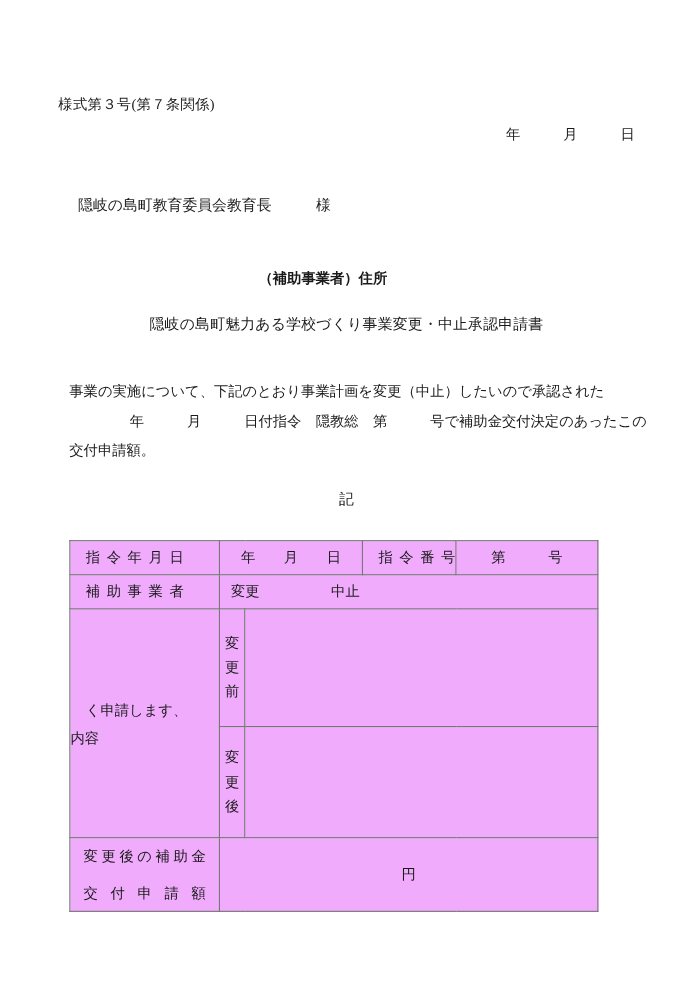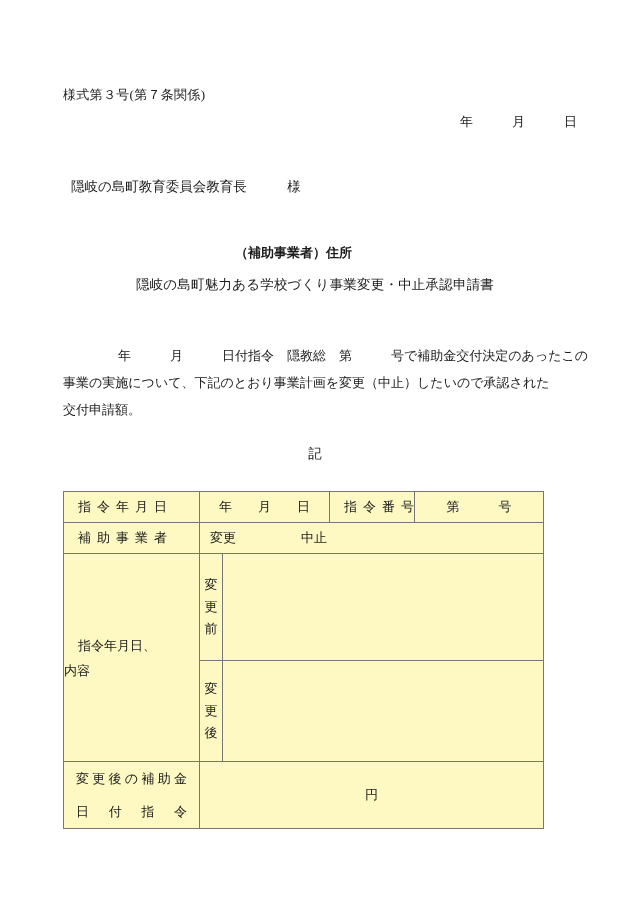--- a/index.html
+++ b/index.html
@@ -17,21 +17,21 @@
   }
   .page {
     position: absolute;
     inset: 0;
     background: #ffffff;
   }
 
   
   .form-no {
     position: absolute;
-    left: 63px;
+    left: 53px;
     top: 86px;
     font-size: 13px;
     letter-spacing: 0.3px;
     white-space: nowrap;
   }
   .date-line {
     position: absolute;
     left: 460px;
     top: 113px;
     font-size: 13px;
@@ -64,21 +64,21 @@
     display: inline-block;
     font-family: "DejaVu Sans", sans-serif;
     font-size: 12px;
   }
 
   
   .doc-title {
     position: absolute;
     left: 0;
     right: 0;
-    top: 276px;
+    top: 286px;
     text-align: center;
     font-size: 13.5px;
     letter-spacing: 0.2px;
   }
 
   
   .body-text {
     position: absolute;
     left: 63px;
     width: 505px;
@@ -111,21 +111,21 @@
     top: 491px;
     width: 480px;
     border-collapse: collapse;
     table-layout: fixed;
     font-size: 13px;
   }
   .form-table td {
     border: 1px solid #777;
     padding: 0;
     vertical-align: middle;
-    background: #fef9c3;
+    background: #f0abfc;
   }
   .cell-pad {
     padding: 6px 10px;
     white-space: pre;
   }
   .lbl-spread {
     display: block;
     padding: 6px 14px;
     letter-spacing: 6px;
     white-space: nowrap;
@@ -168,22 +168,22 @@
 
   <div class="addressee">隠岐の島町教育委員会教育長　　　様</div>
 
   <div class="applicant">
     <span>（補助事業者）住所</span>
   </div>
 
   <div class="doc-title">隠岐の島町魅力ある学校づくり事業変更・中止承認申請書</div>
 
   <div class="body-text">
+    <span class="ln">事業の実施について、下記のとおり事業計画を変更（中止）したいので承認された</span>
     <span class="ln indent">年　　　月　　　日付指令　隠教総　第　　　号で補助金交付決定のあったこの</span>
-    <span class="ln">事業の実施について、下記のとおり事業計画を変更（中止）したいので承認された</span>
     <span class="ln">交付申請額。</span>
   </div>
 
   <div class="ki-mark">記</div>
 
   <table class="form-table">
     <colgroup>
       <col style="width:136px">
       <col style="width:23px">
       <col style="width:107px">
@@ -210,21 +210,21 @@
         <td>
           <span class="lbl-spread">補助事業者</span>
         </td>
         <td colspan="4">
           <span class="cell-pad">変更　　　　　中止</span>
         </td>
       </tr>
 
       <tr>
         <td rowspan="2">
-          <span class="reason-label">指令年月日、
+          <span class="reason-label">く申請します、
 内容</span>
         </td>
         <td class="vert-label" style="height:106px">
           <span>変</span>
           <span>更</span>
           <span>前</span>
         </td>
         <td colspan="3">
           <span class="cell-pad"></span>
         </td>
@@ -237,21 +237,21 @@
           <span>後</span>
         </td>
         <td colspan="3">
           <span class="cell-pad"></span>
         </td>
       </tr>
 
       <tr>
         <td style="height:46px">
           <span class="lbl-justify">変更後の補助金</span>
-          <span class="lbl-justify">日付指令</span>
+          <span class="lbl-justify">交付申請額</span>
         </td>
         <td colspan="4" class="center">
           <span class="cell-pad">円</span>
         </td>
       </tr>
     </tbody>
   </table>
 
 </div>
 

